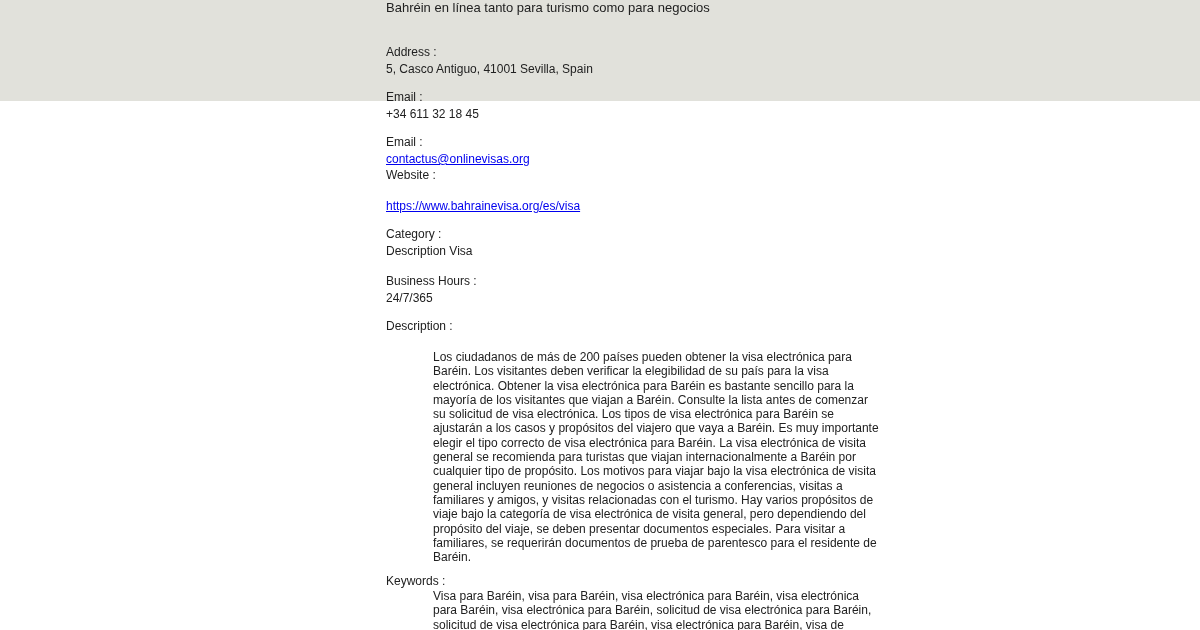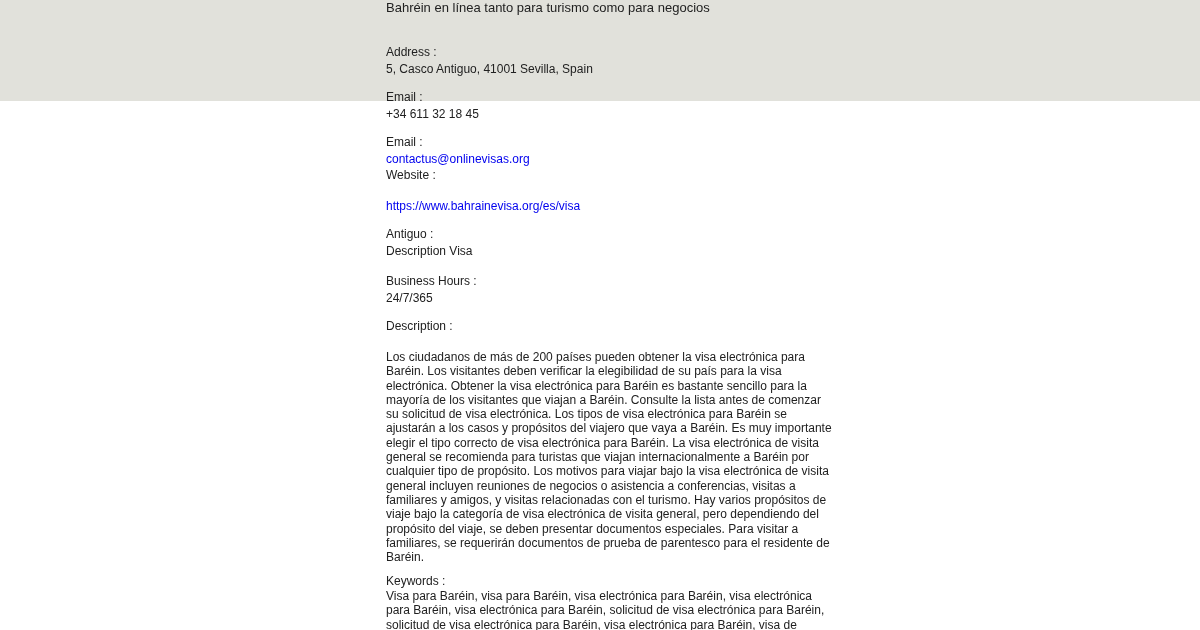--- a/index.html
+++ b/index.html
@@ -47,23 +47,25 @@
     white-space: nowrap;
   }
   .v {
     font-size: 12px;
     line-height: 14.3px;
     color: var(--text, #212121);
   }
   .pre {
     white-space: pre-line;
     width: 500px;
+    margin-left: 47px;
   }
   a.link {
     color: var(--link, #0000ee);
+    text-decoration: underline;
     cursor: pointer;
   }
 </style>
 </head>
 <body>
 
 <div class="band"></div>
 
 <main class="content">
 
@@ -74,21 +76,21 @@
 
   <div class="h" style="top:88px">Email :</div>
   <div class="v" style="top:107px">+34 611 32 18 45</div>
 
   <div class="h" style="top:133px">Email :</div>
   <a class="v link" style="top:152px">contactus@onlinevisas.org</a>
 
   <div class="h" style="top:166px">Website :</div>
   <a class="v link" style="top:199px">https://www.bahrainevisa.org/es/visa</a>
 
-  <div class="h" style="top:225px">Antiguo :</div>
+  <div class="h" style="top:225px">Category :</div>
   <div class="v" style="top:244px">Description Visa</div>
 
   <div class="h" style="top:272px">Business Hours :</div>
   <div class="v" style="top:291px">24/7/365</div>
 
   <div class="h" style="top:317px">Description :</div>
   <div class="v pre" style="top:350px">Los ciudadanos de más de 200 países pueden obtener la visa electrónica para
 Baréin. Los visitantes deben verificar la elegibilidad de su país para la visa
 electrónica. Obtener la visa electrónica para Baréin es bastante sencillo para la
 mayoría de los visitantes que viajan a Baréin. Consulte la lista antes de comenzar

